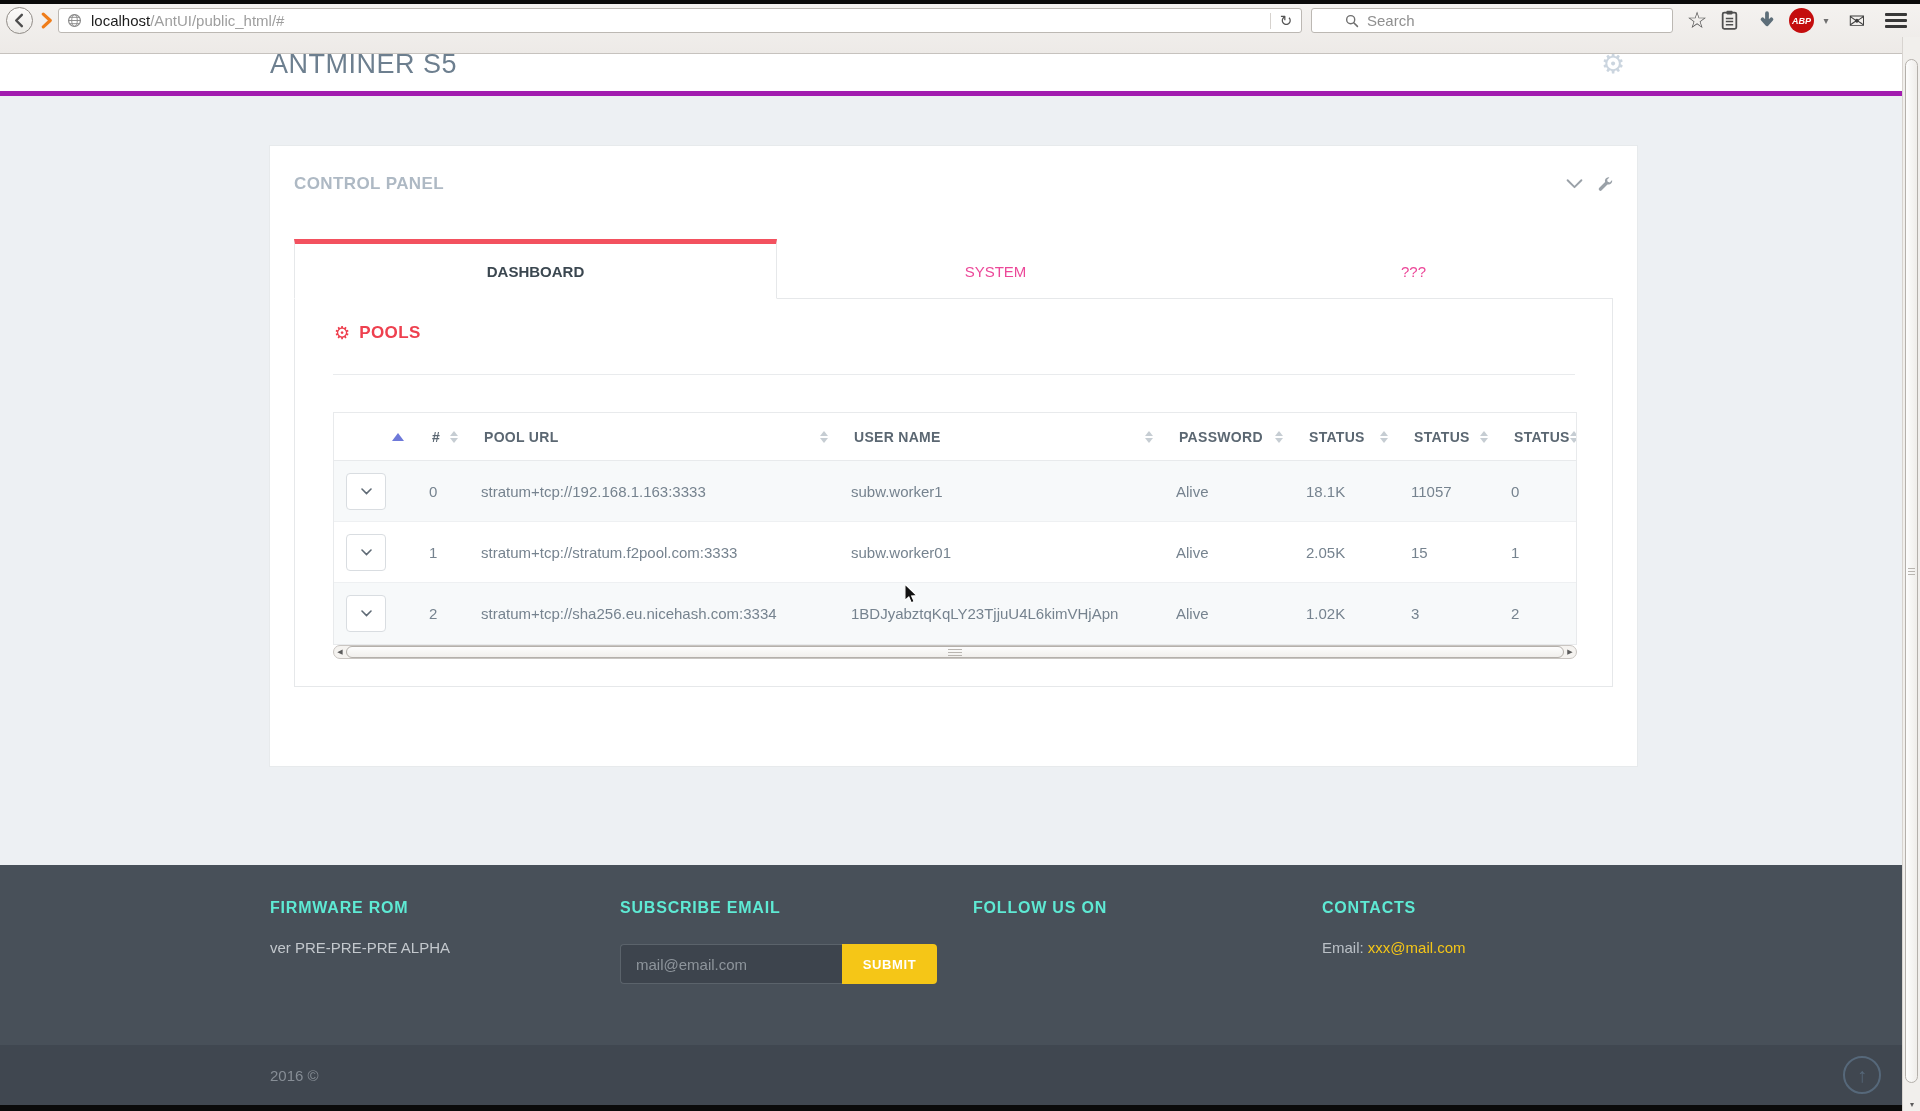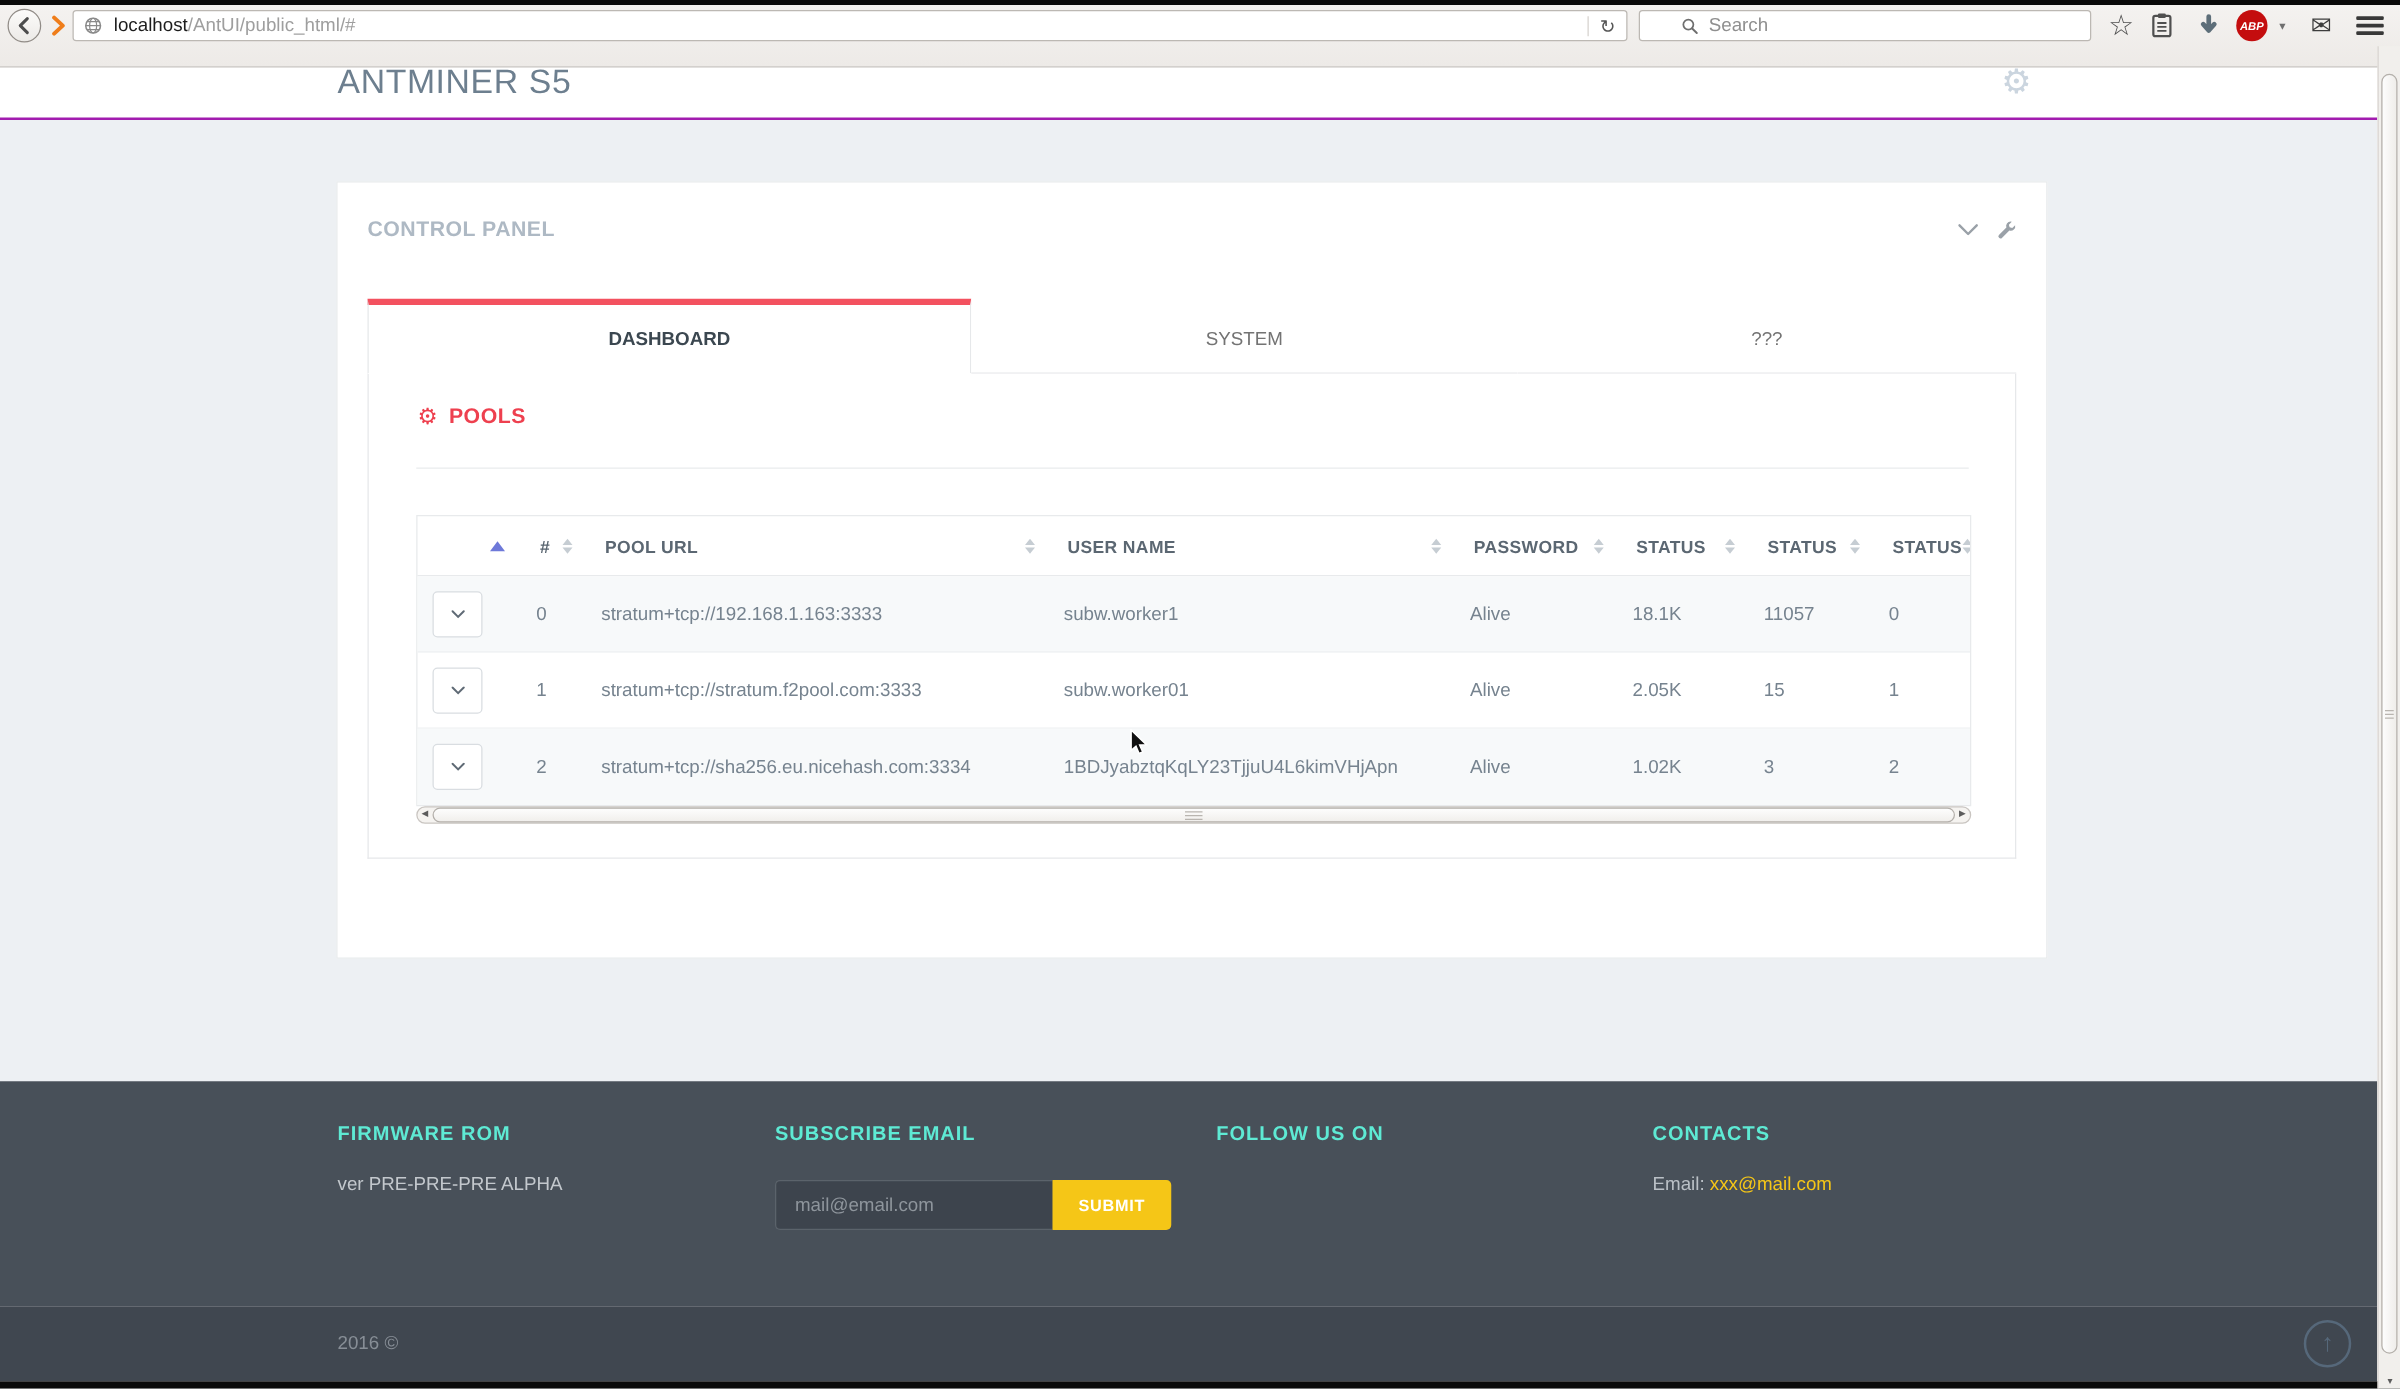--- a/index.html
+++ b/index.html
@@ -38,36 +38,36 @@
   .abp-badge { left:1788px; width:27px;font-style:italic; }
   .abp-circle { width:25px; height:25px; border-radius:50%; background:#c40d0e; color:#fff;
     font-size:9px; font-weight:bold; display:flex; align-items:center; justify-content:center; letter-spacing:0; }
   .caret-ic { left:1818px; width:16px; font-size:10px; color:#6f6f6f; }
   .mail-ic { left:1842px; width:30px; font-size:20px; color:#3d3d3d; }
   .menu-ic { left:1882px; width:28px; flex-direction:column; gap:3px; }
   .menu-ic i { display:block; width:22px; height:3px; background:#383838; border-radius:1px; }
 
   
   .site { position:absolute; top:37px; left:0; width:1902px; height:1068px; background:#fff; overflow:hidden; }
-  .site-header { position:relative; height:59px; background:#fff; border-bottom:2px solid #a21caf;text-decoration:underline; }
+  .site-header { position:relative; height:59px; background:#fff; border-bottom:5px solid #a21caf;text-decoration:underline; }
   .site-title { position:absolute; left:270px; top:50%; transform:translateY(-50%);
     font-size:27px; color:#6d7f8f; letter-spacing:0.5px; }
   .hdr-gear { position:absolute; left:1601px; top:50%; transform:translateY(-50%);
     font-size:27px; color:#cbd5df; line-height:1; }
 
   .main { position:relative; height:769px; background:#edf0f3; }
   .card { position:absolute; left:269px; top:49px; width:1369px; height:622px; background:#fff;
     border:1px solid #e7eaec; }
   .card-head { position:absolute; left:24px; right:24px; top:0; height:76px; display:flex; align-items:center; }
   .card-title { font-size:17px; font-weight:bold; color:#aeb9c4; letter-spacing:0.4px; }
   .card-icons { margin-left:auto; display:flex; align-items:center; gap:14px; }
 
   .tabs { position:absolute; left:24px; top:93px; width:1319px; height:60px; display:flex; }
   .tab { display:flex; align-items:center; justify-content:center; font-size:15px;
-    border-bottom:1px solid #e6e8ea; border-top:5px solid transparent; color:#737373; cursor:pointer; background:#fff; }
+    border-bottom:1px solid #e6e8ea; border-top:5px solid transparent; color:#ec4899; cursor:pointer; background:#fff; }
   .tab.active { border-top:5px solid #f3515f; border-left:1px solid #e6e8ea; border-right:1px solid #e6e8ea;
     border-bottom:1px solid #fff; color:#3b4750; font-weight:bold; }
   .tab:nth-child(1){ width:483px; } .tab:nth-child(2){ width:437px; } .tab:nth-child(3){ width:399px; }
 
   .tab-panel { position:absolute; left:24px; top:153px; width:1319px; height:388px;
     border:1px solid #e6e8ea; border-top:none; background:#fff; }
   .pools-head { position:absolute; left:39px; top:24px; display:flex; align-items:center; gap:9px; }
   .pools-gear { font-size:18px; color:#ee404f; line-height:1; }
   .pools-title { font-size:17px; font-weight:bold; color:#ee404f; letter-spacing:0.4px; }
   .divider { position:absolute; left:38px; right:37px; top:75px; height:1px; background:#e9ebed; }

